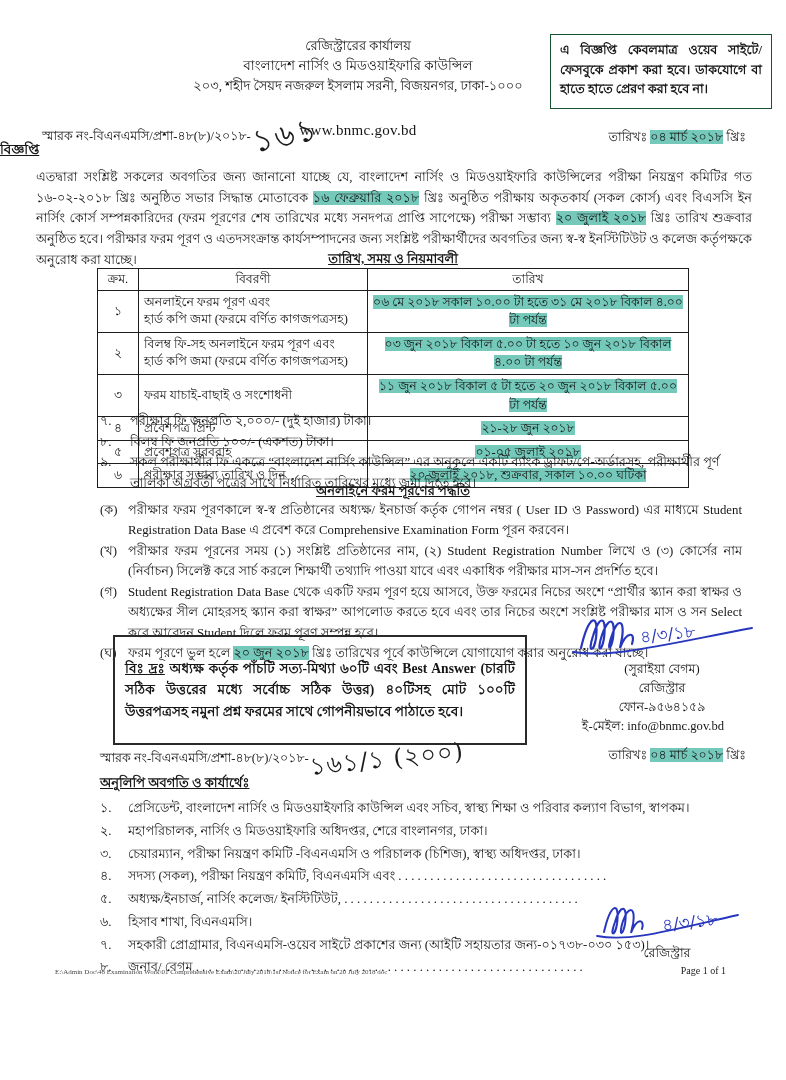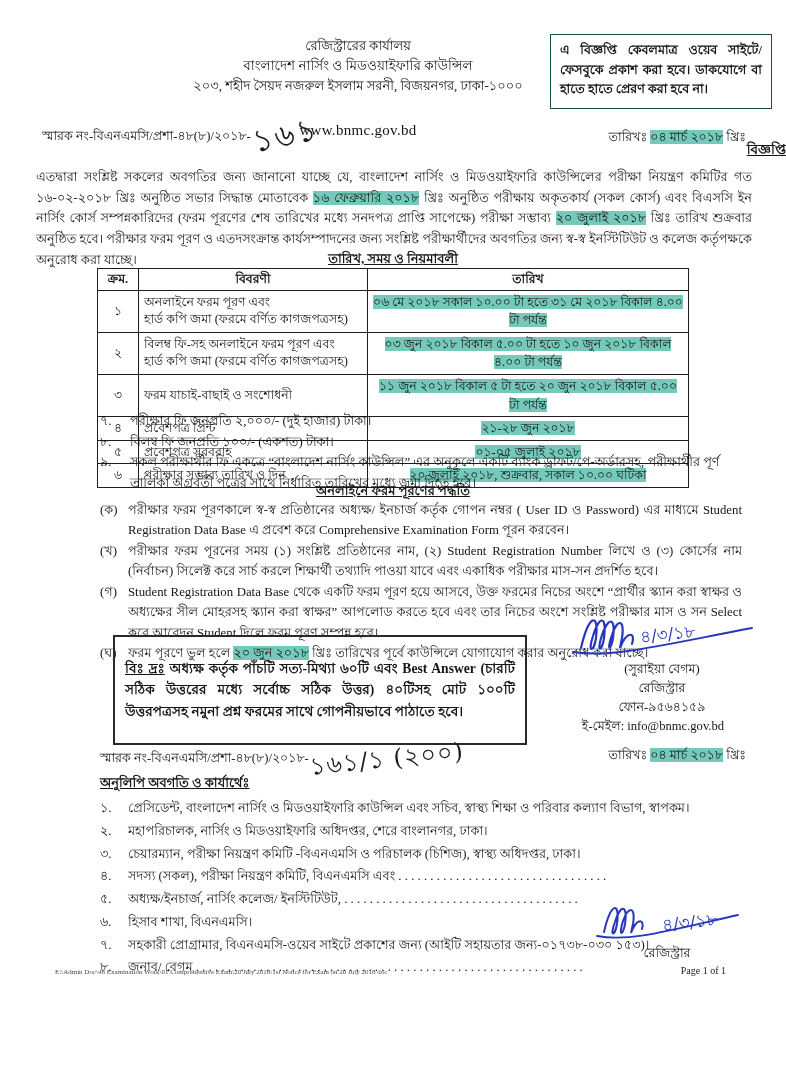--- a/index.html
+++ b/index.html
@@ -33,32 +33,32 @@
   .hand-num2 {
     display:inline-block; transform:rotate(-6deg) translateY(5px);
     font-size:24px; line-height:1; color:#1b1b1b; letter-spacing:1px;
     font-family:"DejaVu Serif",serif;
   }
   .date-right1 { position:absolute; top:128px; right:40px; font-size:12.6px; }
   .date-right2 { position:absolute; top:746px; right:40px; font-size:12.6px; }
 
   .hl { background:#74c9ba; }
 
-  .doc-title { position:absolute; top:140px; left:0; width:100%; text-align:right;
+  .doc-title { position:absolute; top:140px; left:0; width:100%; text-align:left;
     font-weight:bold; font-size:13.5px; }
   .doc-title span { text-decoration:underline; }
 
   .intro-para { position:absolute; top:167px; left:36px; width:716px; text-align:justify; line-height:1.62; }
 
   .sec-head1 { position:absolute; top:249px; left:0; width:100%; text-align:center; font-weight:bold; font-size:13px; }
   .sec-head1 span, .sec-head2 span, .copies-head span { text-decoration:underline; }
 
   table.sched { position:absolute; top:268px; left:97px; width:592px; border-collapse:collapse; font-size:12.4px; }
   table.sched th, table.sched td { border:1.2px solid #1d1d1d; padding:2px 5px; vertical-align:middle; }
-  table.sched th { font-weight:bold; padding:1px 4px; }
+  table.sched th { font-weight:normal; padding:1px 4px; }
   td.c-no { text-align:center; width:30px; }
   td.c-desc { width:218px; line-height:1.4; }
   td.c-date { text-align:center; }
 
   .num-items { position:absolute; top:411px; left:100px; width:640px; }
   .num-item { display:flex; line-height:1.62; }
   .num-item .n { width:30px; flex:none; }
   .num-item .t { flex:1; }
 
   .sec-head2 { position:absolute; top:481px; left:0; width:100%; text-align:center; font-weight:bold; font-size:13px; }

